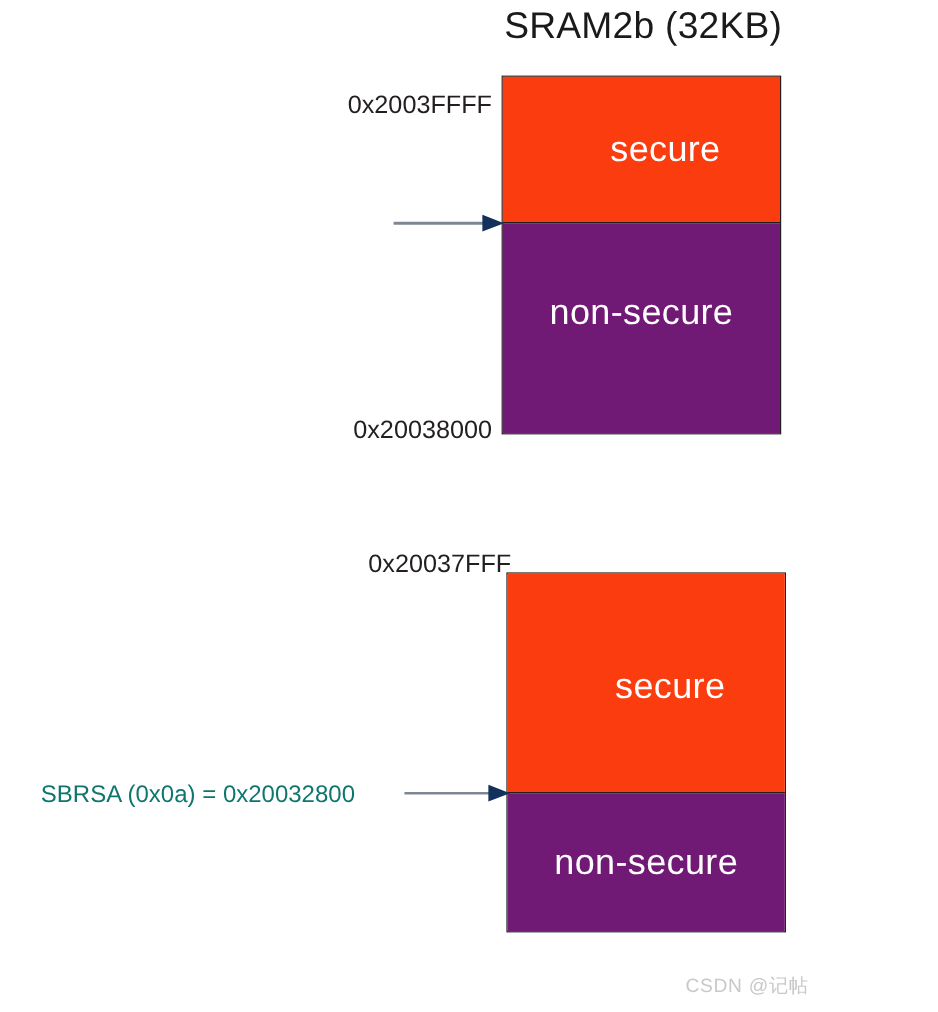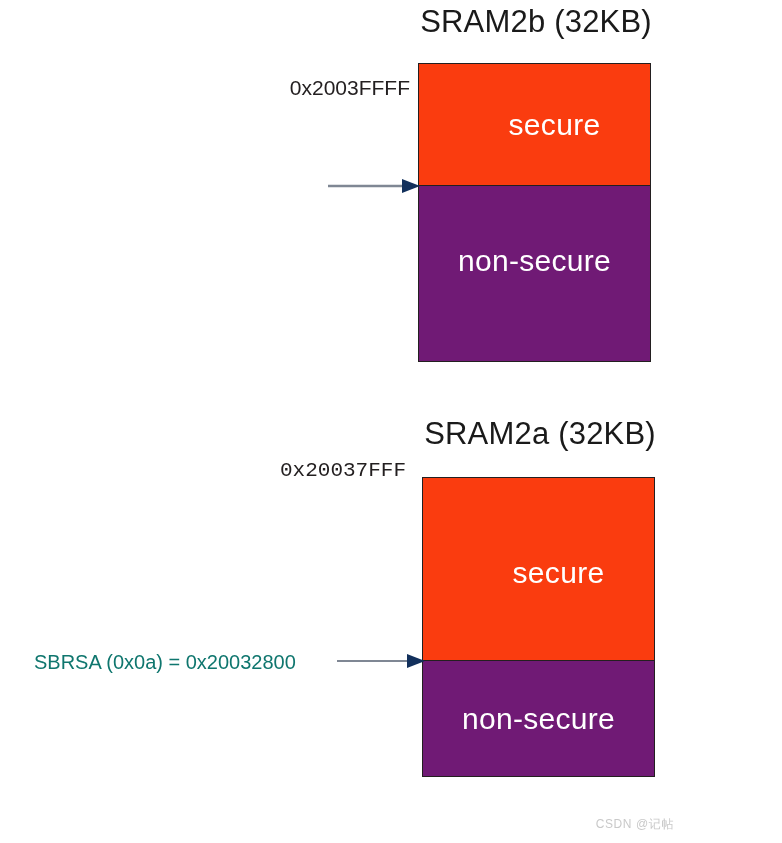--- a/index.html
+++ b/index.html
@@ -80,21 +80,21 @@
   
   .addr-label {
     position: absolute;
     font-size: 21px;
     color: #231f20;
     white-space: nowrap;
     text-align: right;
   }
   #addr-2b-top    { left: 128px; top: 48px;  width: 282px; margin-top: 28px; }
   #addr-2b-bottom { left: 128px; top: 347px; width: 282px; }
-  #addr-2a-top    { left: 124px; top: 459px; width: 282px; font-family: Liberation Mono, monospace; }
+  #addr-2a-top    { left: 144px; top: 459px; width: 282px; }
   #addr-2a-bottom { left: 132px; top: 753px; width: 282px; }
 
   
   .reg-annotation {
     position: absolute;
     font-size: 20px;
     white-space: nowrap;
   }
   #reg-snbrsa {
     left: 22px;
@@ -112,21 +112,21 @@
     overflow: visible;
   }
   #arrow-snbrsa { left: 328px; top: 177px; }
   #arrow-sbrsa  { left: 337px; top: 652px; }
 
   
   #watermark {
     position: absolute;
     right: 14px;
     bottom: 10px;
-    font-size: 12px;
+    font-size: 16px;
     color: #c9c9c9;
     letter-spacing: 0.6px;
     white-space: nowrap;
   }
 </style>
 </head>
 <body>
 
 <div class="canvas">
 
@@ -136,28 +136,28 @@
 
   <div class="mem-block" id="block-sram2b">
     <div class="region region-secure" id="b1-secure">
       <span class="region-label">secure</span>
     </div>
     <div class="region region-nonsecure" id="b1-nonsecure">
       <span class="region-label">non-secure</span>
     </div>
   </div>
 
+  <div class="addr-label" id="addr-2b-bottom">0x20038000</div>
 
 
   <svg class="arrow-svg" id="arrow-snbrsa" width="92" height="18" viewBox="0 0 92 18">
     <line x1="0" y1="9" x2="76" y2="9" stroke="#7f8794" stroke-width="2.4"></line>
     <polygon points="74,2 92,9 74,16" fill="#12305c"></polygon>
   </svg>
 
-  <div class="diagram-title" id="title-sram2a">SRAM2a (32KB)</div>
 
   <div class="addr-label" id="addr-2a-top">0x20037FFF</div>
 
   <div class="mem-block" id="block-sram2a">
     <div class="region region-secure" id="b2-secure">
       <span class="region-label">secure</span>
     </div>
     <div class="region region-nonsecure" id="b2-nonsecure">
       <span class="region-label">non-secure</span>
     </div>

